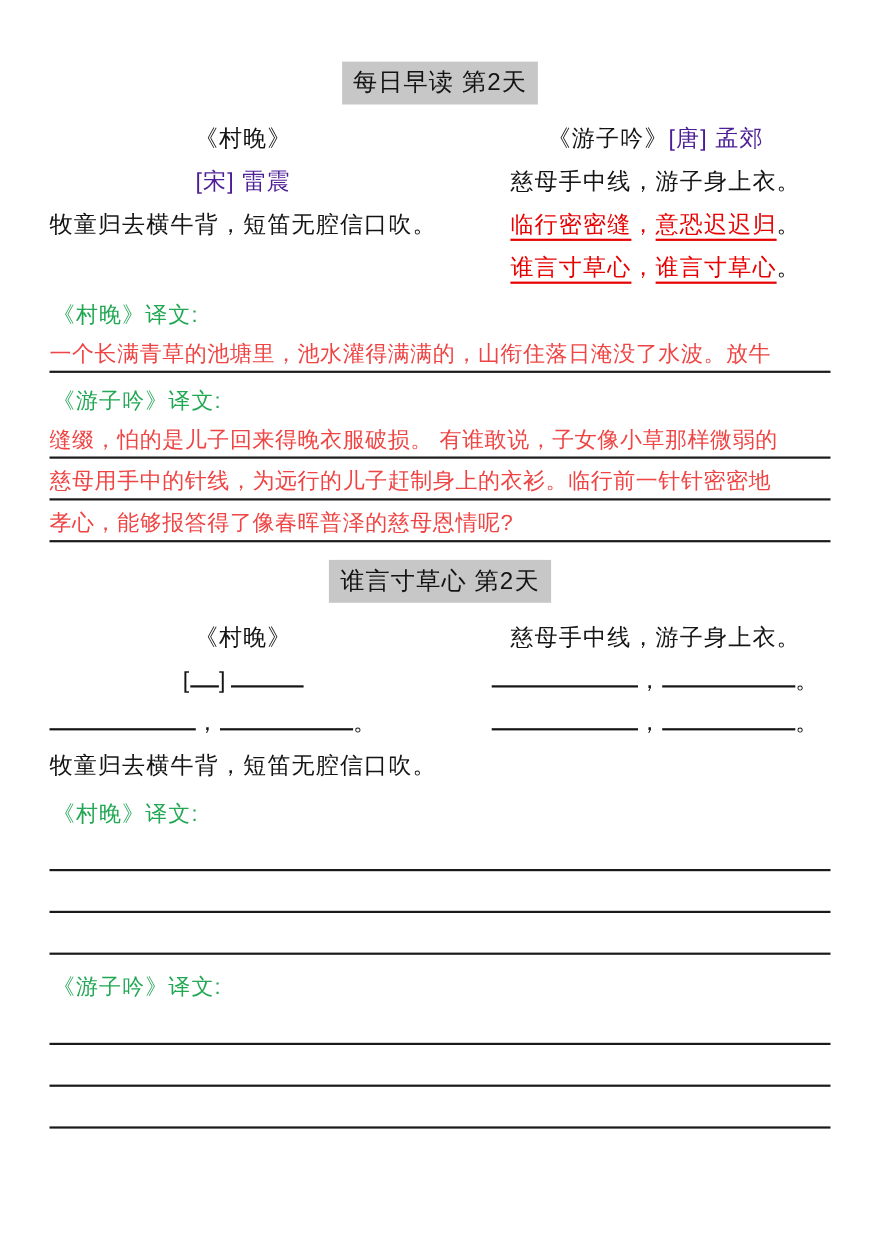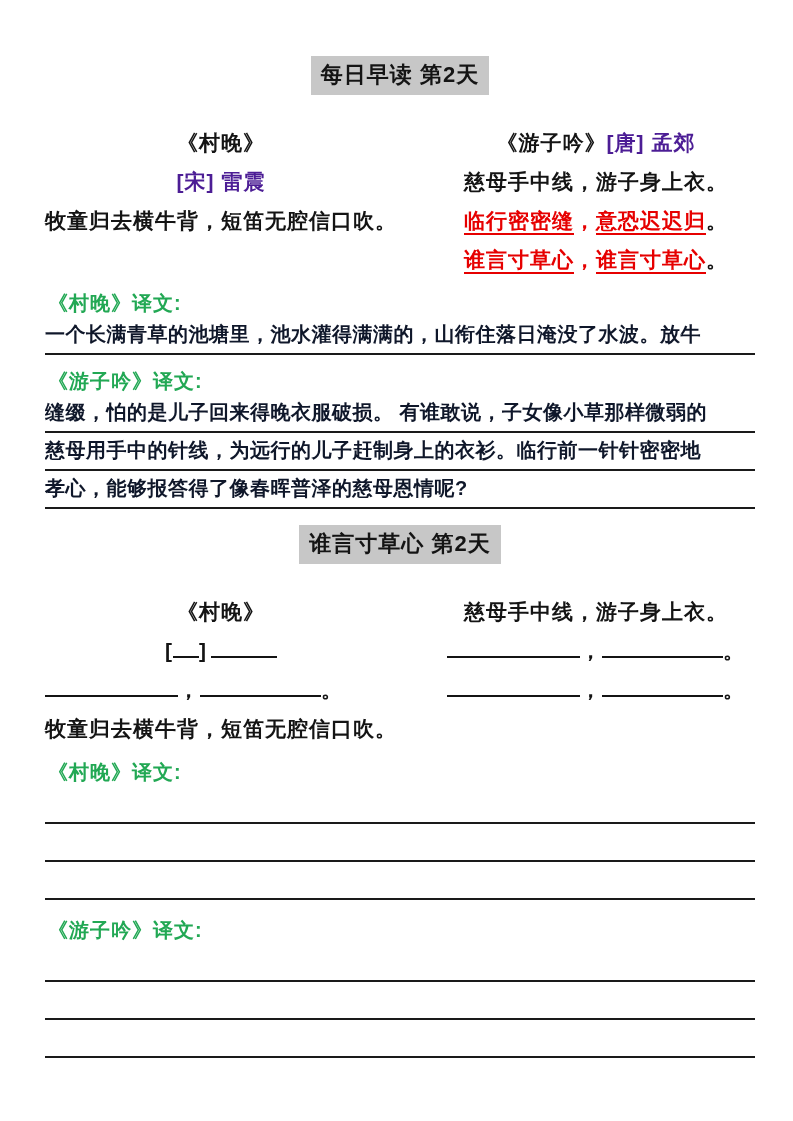--- a/index.html
+++ b/index.html
@@ -3,35 +3,35 @@
 <meta charset="utf-8">
 <style>
   * { margin: 0; padding: 0; box-sizing: border-box; }
   html, body { background: #ffffff; }
   .page {
     position: relative;
     width: 793px;
     height: 1121px;
     background: #ffffff;
     font-family: "Liberation Sans", "DejaVu Sans", sans-serif;
-    font-weight: bold;
+    font-weight: normal;
     color: #1a1a1a;
     padding: 56px 38px 0 45px;
     overflow: hidden;
   }
   .sec-title-row { text-align: center; }
   .sec-title {
     display: inline-block;
     background: #c7c7c7;
     color: #141414;
     font-size: 22px;
     padding: 4px 10px 5px 10px;
     letter-spacing: 1px;
   }
-  .poem-grid { display: flex; margin-top: 28px; gap: 40px; }
+  .poem-grid { display: flex; margin-top: 12px; gap: 40px; }
   .poem-col { width: 50%; }
   .pline {
     height: 39px;
     line-height: 39px;
     text-align: center;
     font-size: 21px;
     letter-spacing: 1px;
     white-space: nowrap;
   }
   .pline.align-left { text-align: left; }
@@ -48,23 +48,23 @@
     letter-spacing: 1px;
     margin-top: 10px;
     padding-left: 3px;
     height: 28px;
     line-height: 28px;
   }
   .ruled {
     height: 38px;
     border-bottom: 2px solid #1a1a1a;
     display: flex;
-    align-items: center;
+    align-items: flex-end;
     font-size: 20px;
-    color: #0f172a;
+    color: #ef4444;
     letter-spacing: 0.5px;
     white-space: nowrap;
     overflow: hidden;
   }
   .ruled span { padding-bottom: 2px; }
   .gap-sm { margin-top: 12px; }
   .gap-md { margin-top: 16px; }
   .bk {
     display: inline-block;
     border-bottom: 2px solid #141414;

